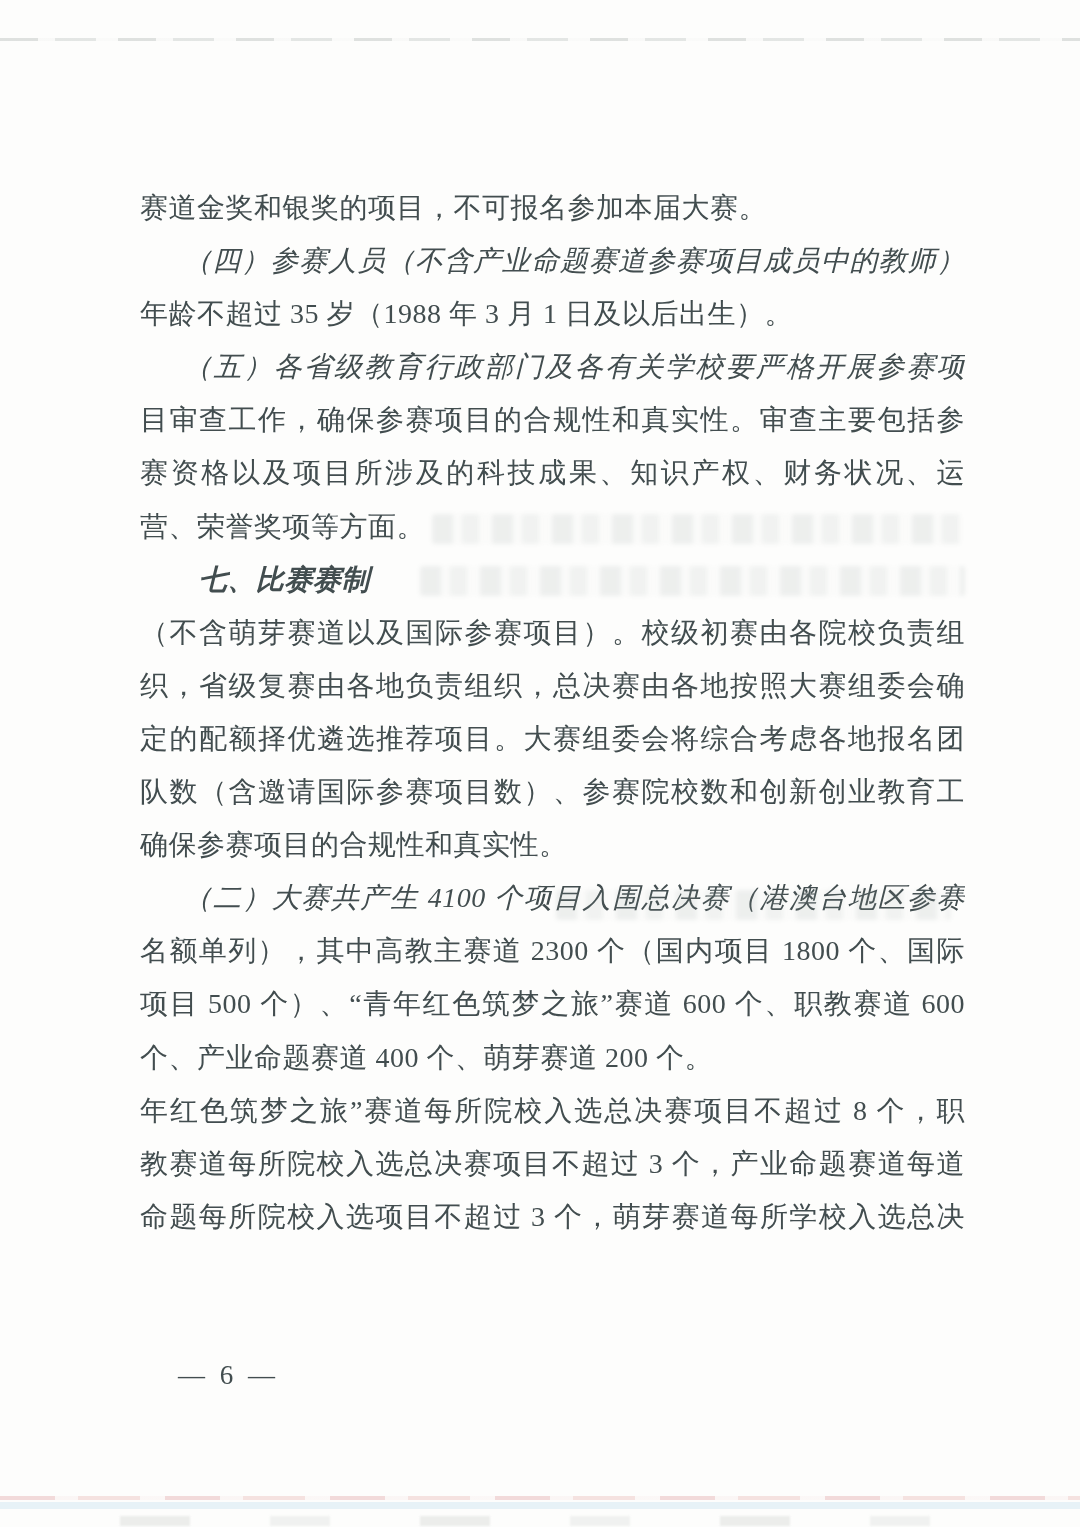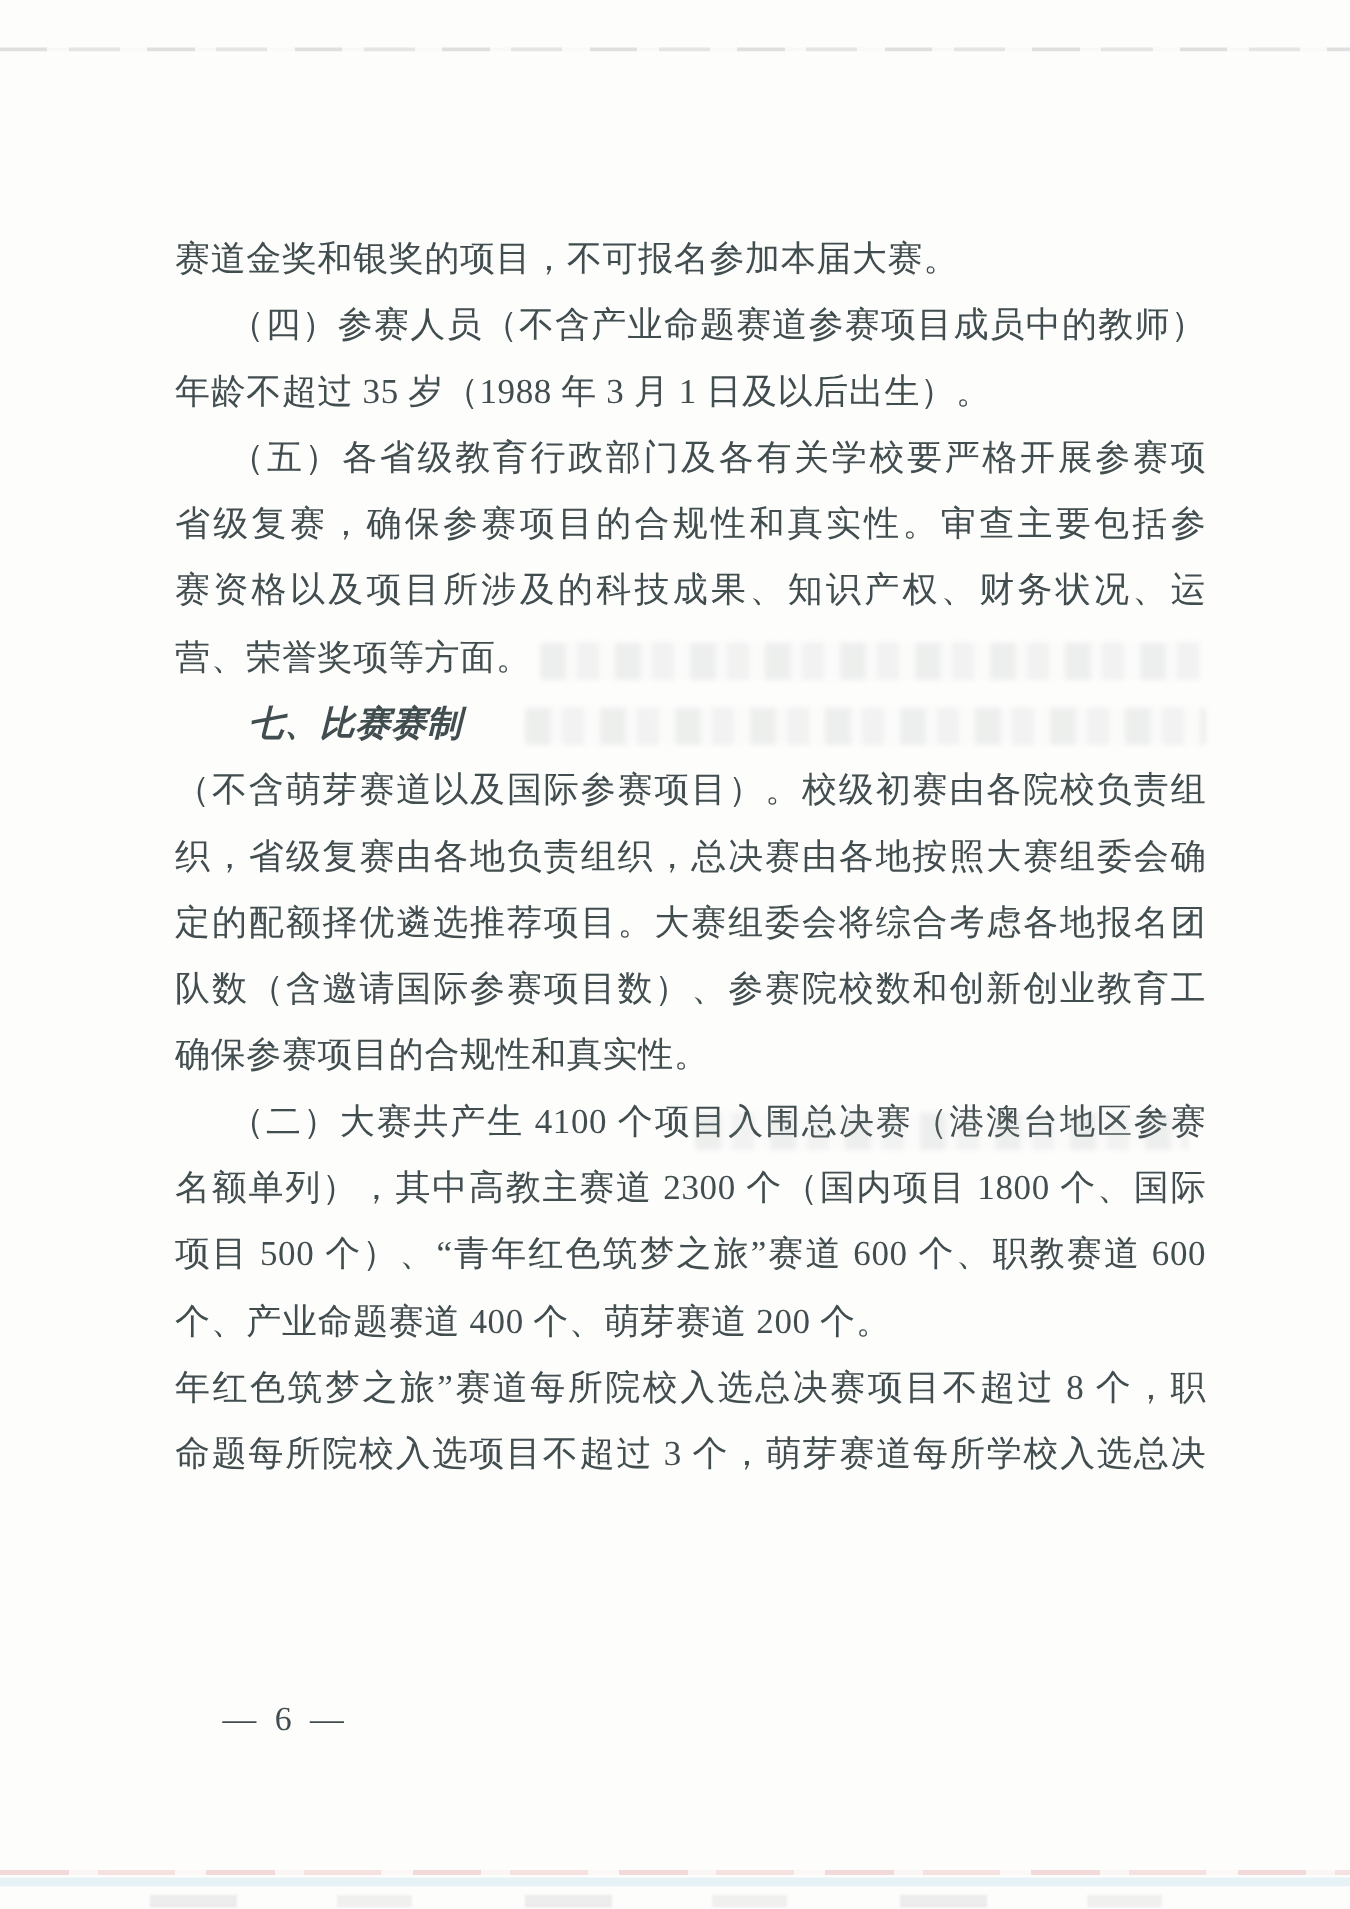--- a/index.html
+++ b/index.html
@@ -79,20 +79,21 @@
     letter-spacing: 0.5px;
     overflow: hidden;
     text-align: left;
   }
   .line.full {
     text-align: justify;
     text-align-last: justify;
   }
   .line.indent {
     text-indent: 1.55em;
+    font-style: italic;
   }
   .line.heading {
     font-weight: 700;
     text-indent: 2.1em;
     color: var(--text-color, #3c4647);
     font-style: italic;
   }
   .footer-page-number {
     position: absolute;
     left: 178px;
@@ -108,34 +109,35 @@
 
 <div class="page">
 
   <div class="scan-top"></div>
 
   <div class="content">
     <div class="line">赛道金奖和银奖的项目，不可报名参加本届大赛。</div>
     <div class="line indent full">（四）参赛人员（不含产业命题赛道参赛项目成员中的教师）</div>
     <div class="line">年龄不超过 35 岁（1988 年 3 月 1 日及以后出生）。</div>
     <div class="line indent full">（五）各省级教育行政部门及各有关学校要严格开展参赛项</div>
-    <div class="line full">省级复赛，确保参赛项目的合规性和真实性。审查主要包括参</div>
+    <div class="line full">目审查工作，确保参赛项目的合规性和真实性。审查主要包括参</div>
     <div class="line full">赛资格以及项目所涉及的科技成果、知识产权、财务状况、运</div>
     <div class="line">营、荣誉奖项等方面。</div>
     <div class="line heading">七、比赛赛制</div>
     <div class="line full">（不含萌芽赛道以及国际参赛项目）。校级初赛由各院校负责组</div>
     <div class="line full">织，省级复赛由各地负责组织，总决赛由各地按照大赛组委会确</div>
     <div class="line full">定的配额择优遴选推荐项目。大赛组委会将综合考虑各地报名团</div>
     <div class="line full">队数（含邀请国际参赛项目数）、参赛院校数和创新创业教育工</div>
     <div class="line">确保参赛项目的合规性和真实性。</div>
     <div class="line indent full">（二）大赛共产生 4100 个项目入围总决赛（港澳台地区参赛</div>
     <div class="line full">名额单列），其中高教主赛道 2300 个（国内项目 1800 个、国际</div>
     <div class="line full">项目 500 个）、“青年红色筑梦之旅”赛道 600 个、职教赛道 600</div>
     <div class="line">个、产业命题赛道 400 个、萌芽赛道 200 个。</div>
     <div class="line full">年红色筑梦之旅”赛道每所院校入选总决赛项目不超过 8 个，职</div>
+    <div class="line full">教赛道每所院校入选总决赛项目不超过 3 个，产业命题赛道每道</div>
     <div class="line full">命题每所院校入选项目不超过 3 个，萌芽赛道每所学校入选总决</div>
   </div>
 
   <div class="bleed bleed-1"></div>
   <div class="bleed bleed-2"></div>
   <div class="bleed bleed-3"></div>
 
   <div class="footer-page-number">— 6 —</div>
 
   <div class="scan-bottom-pink"></div>

